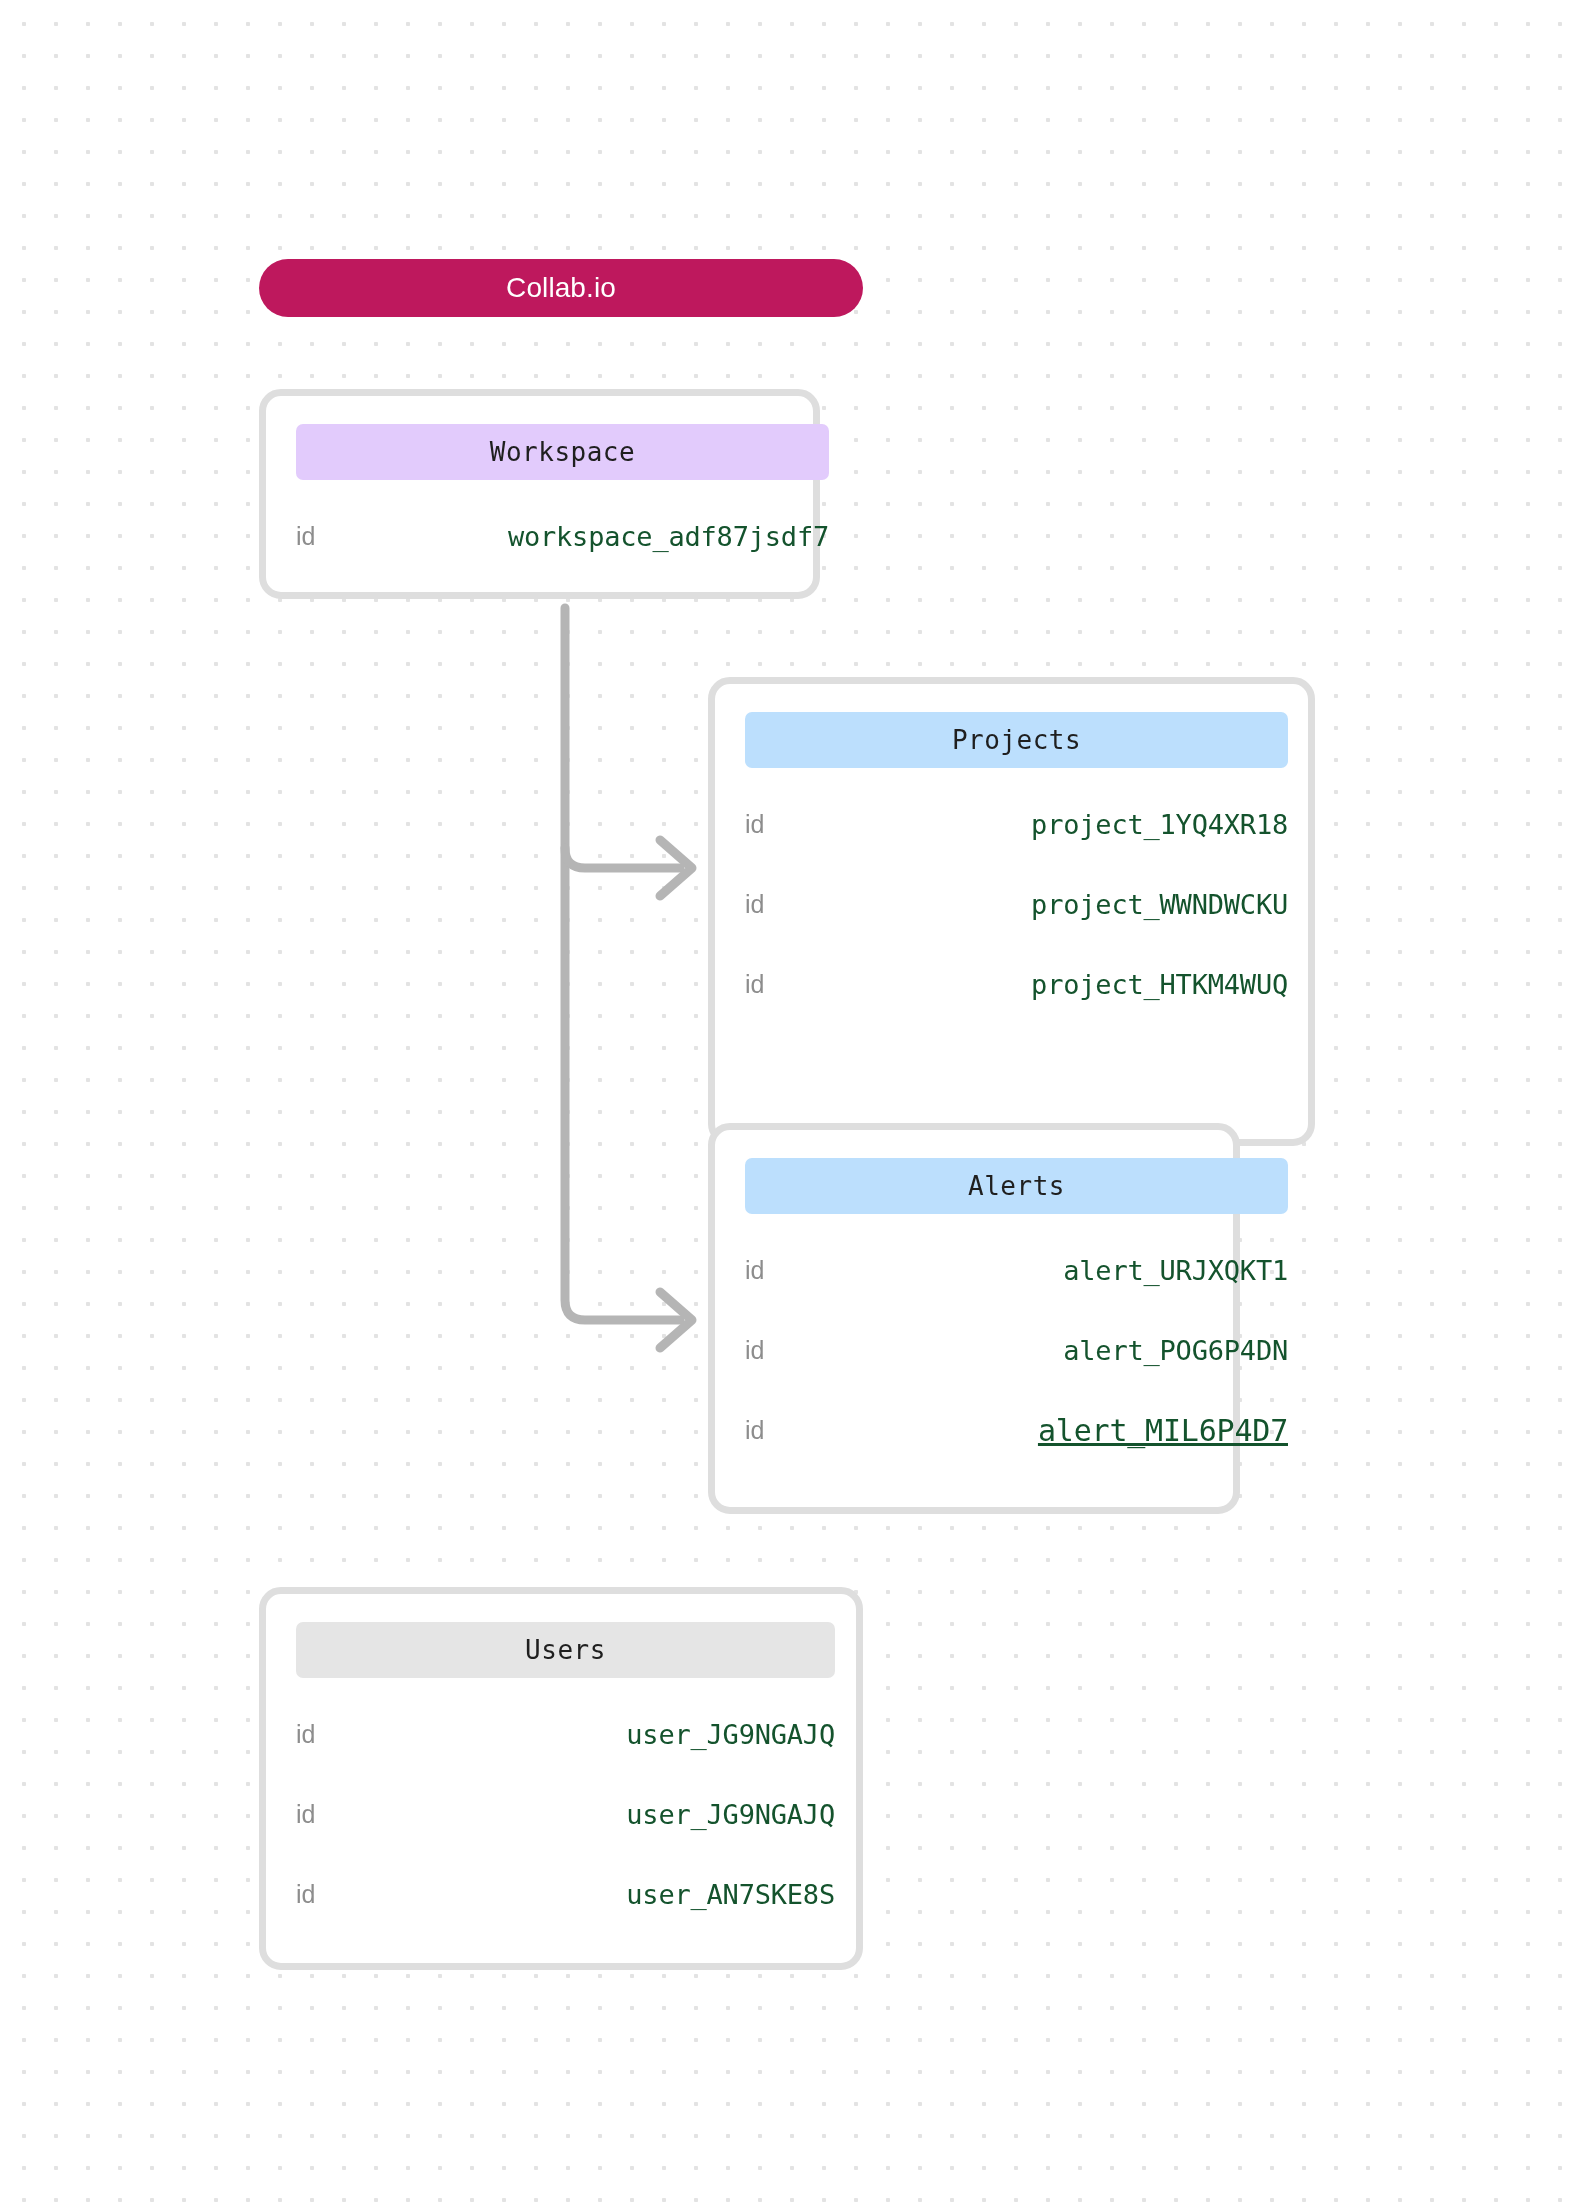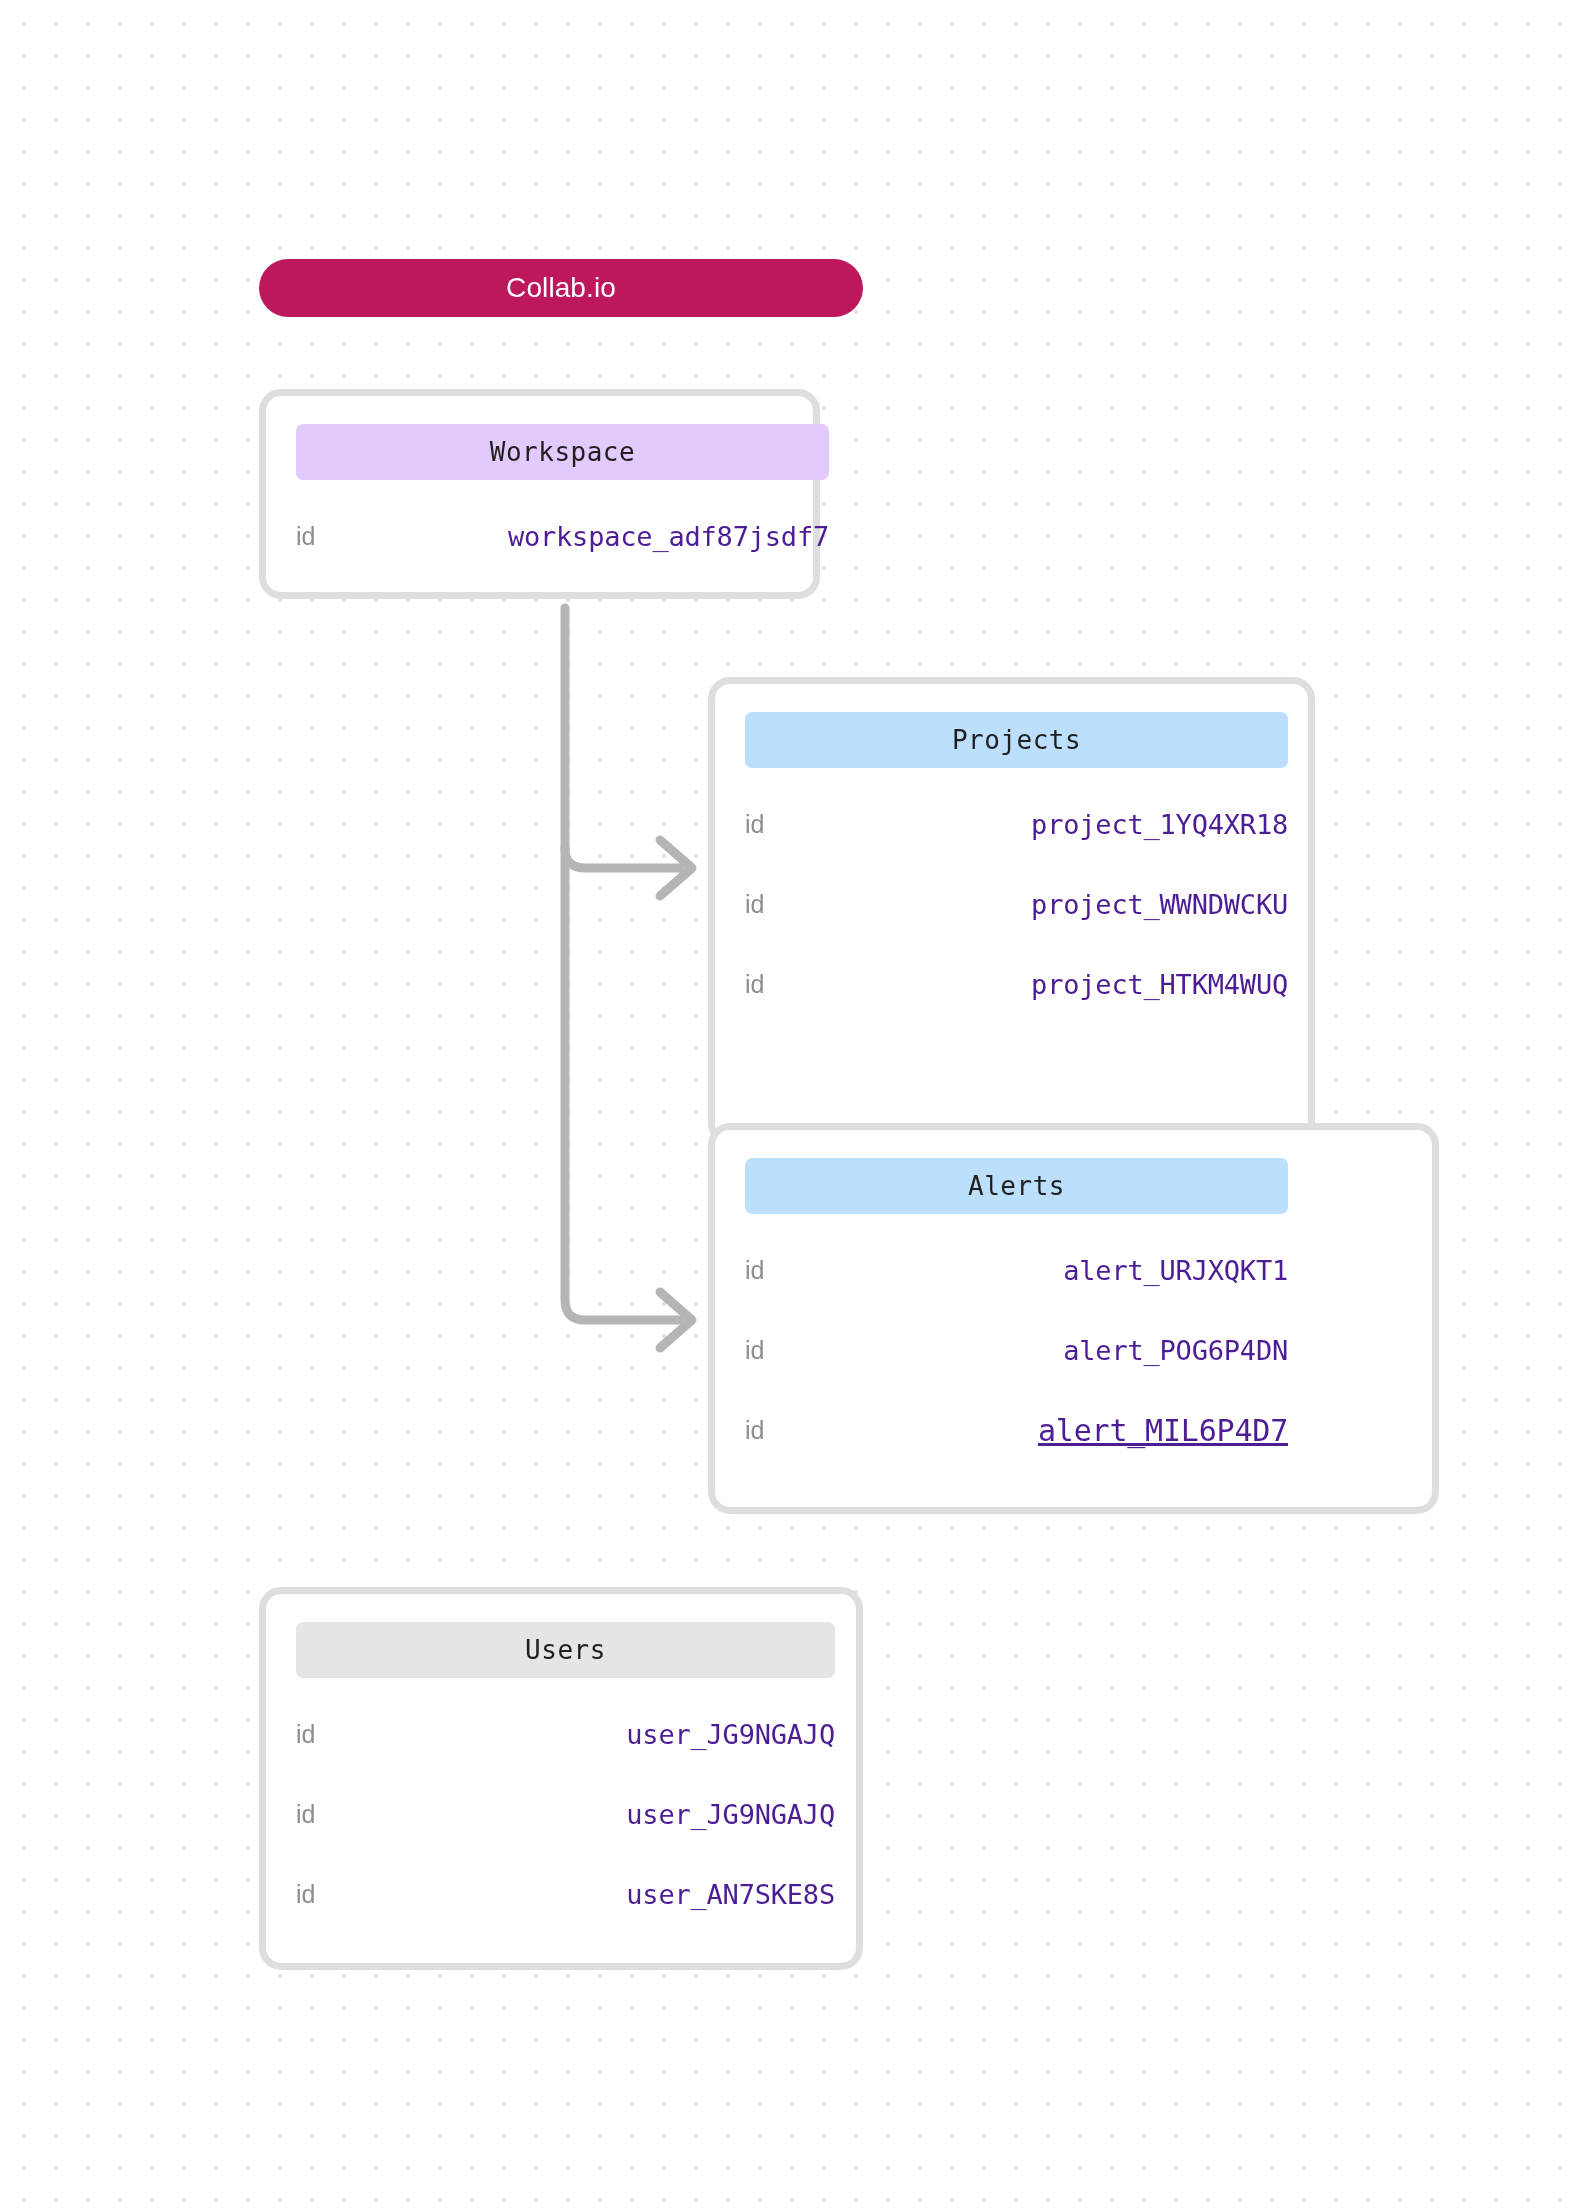--- a/index.html
+++ b/index.html
@@ -79,41 +79,41 @@
   .row-label {
     font-family: "Liberation Sans", sans-serif;
     font-size: 25px;
     color: #8d8d8d;
     flex: 0 0 auto;
   }
   .row-value {
     margin-left: auto;
     font-family: "DejaVu Sans Mono", monospace;
     font-size: 27px;
-    color: #4c1d95;
+    color: #14532d;
     letter-spacing: -0.2px;
     white-space: nowrap;
   }
   .row-value.bigger {
     font-size: 30px;
     position: relative;
     top: 0;
     text-decoration: underline;
   }
 
   
   #card-workspace { left: 259px;  top: 389px;  width: 561px;  height: 210px; }
   #card-workspace .card-head { width: 533px; }
   #card-workspace .rows      { width: 533px; }
 
   #card-projects  { left: 708px;  top: 677px;  width: 607px;  height: 469px; }
   #card-projects .card-head  { width: 543px; }
   #card-projects .rows       { width: 543px; }
 
-  #card-alerts    { left: 708px;  top: 1123px; width: 731px;  height: 391px; }
+  #card-alerts    { left: 708px;  top: 1123px; width: 532px;  height: 391px; }
   #card-alerts .card-head    { width: 543px; }
   #card-alerts .rows         { width: 543px; }
 
   #card-users     { left: 259px;  top: 1587px; width: 604px;  height: 383px; }
   #card-users .card-head     { width: 539px; }
   #card-users .rows          { width: 539px; }
 
   
   .connectors {
     position: absolute;

